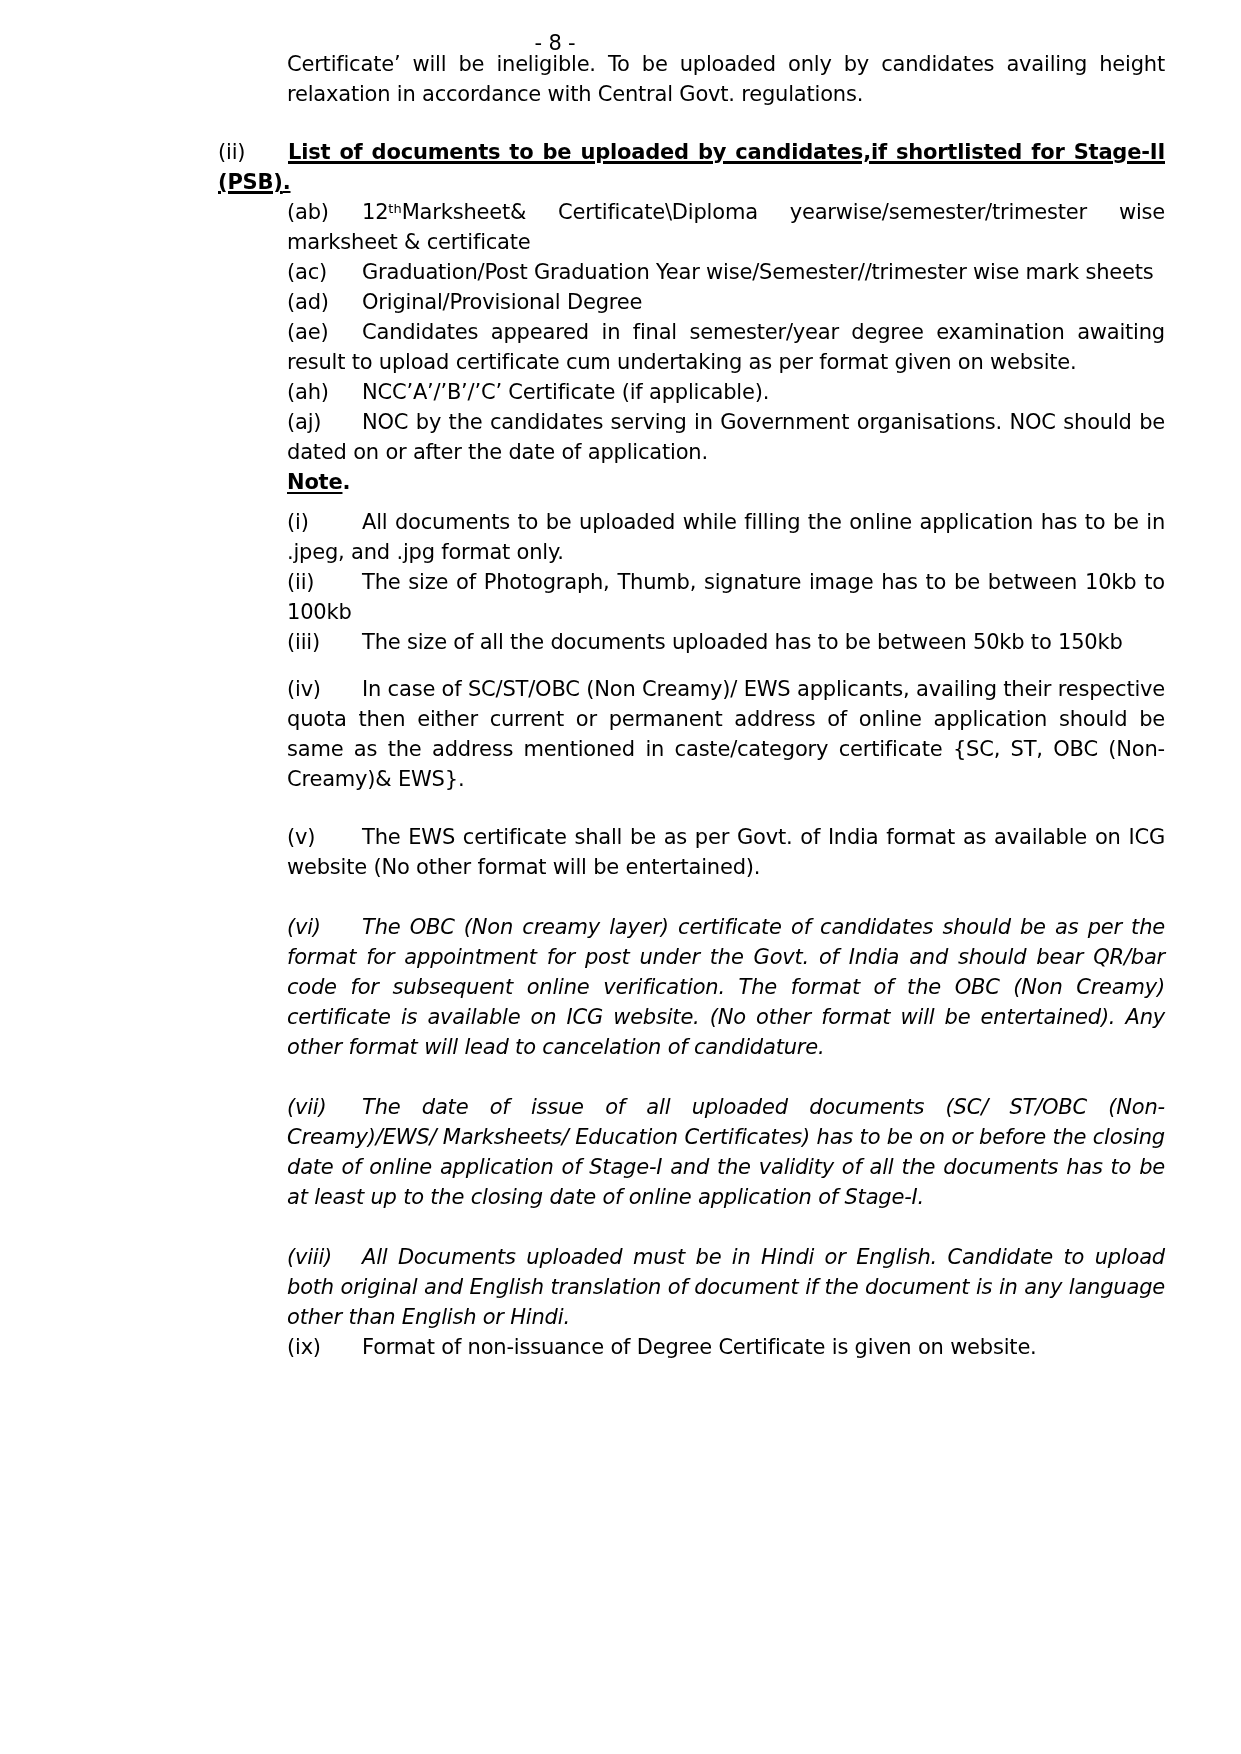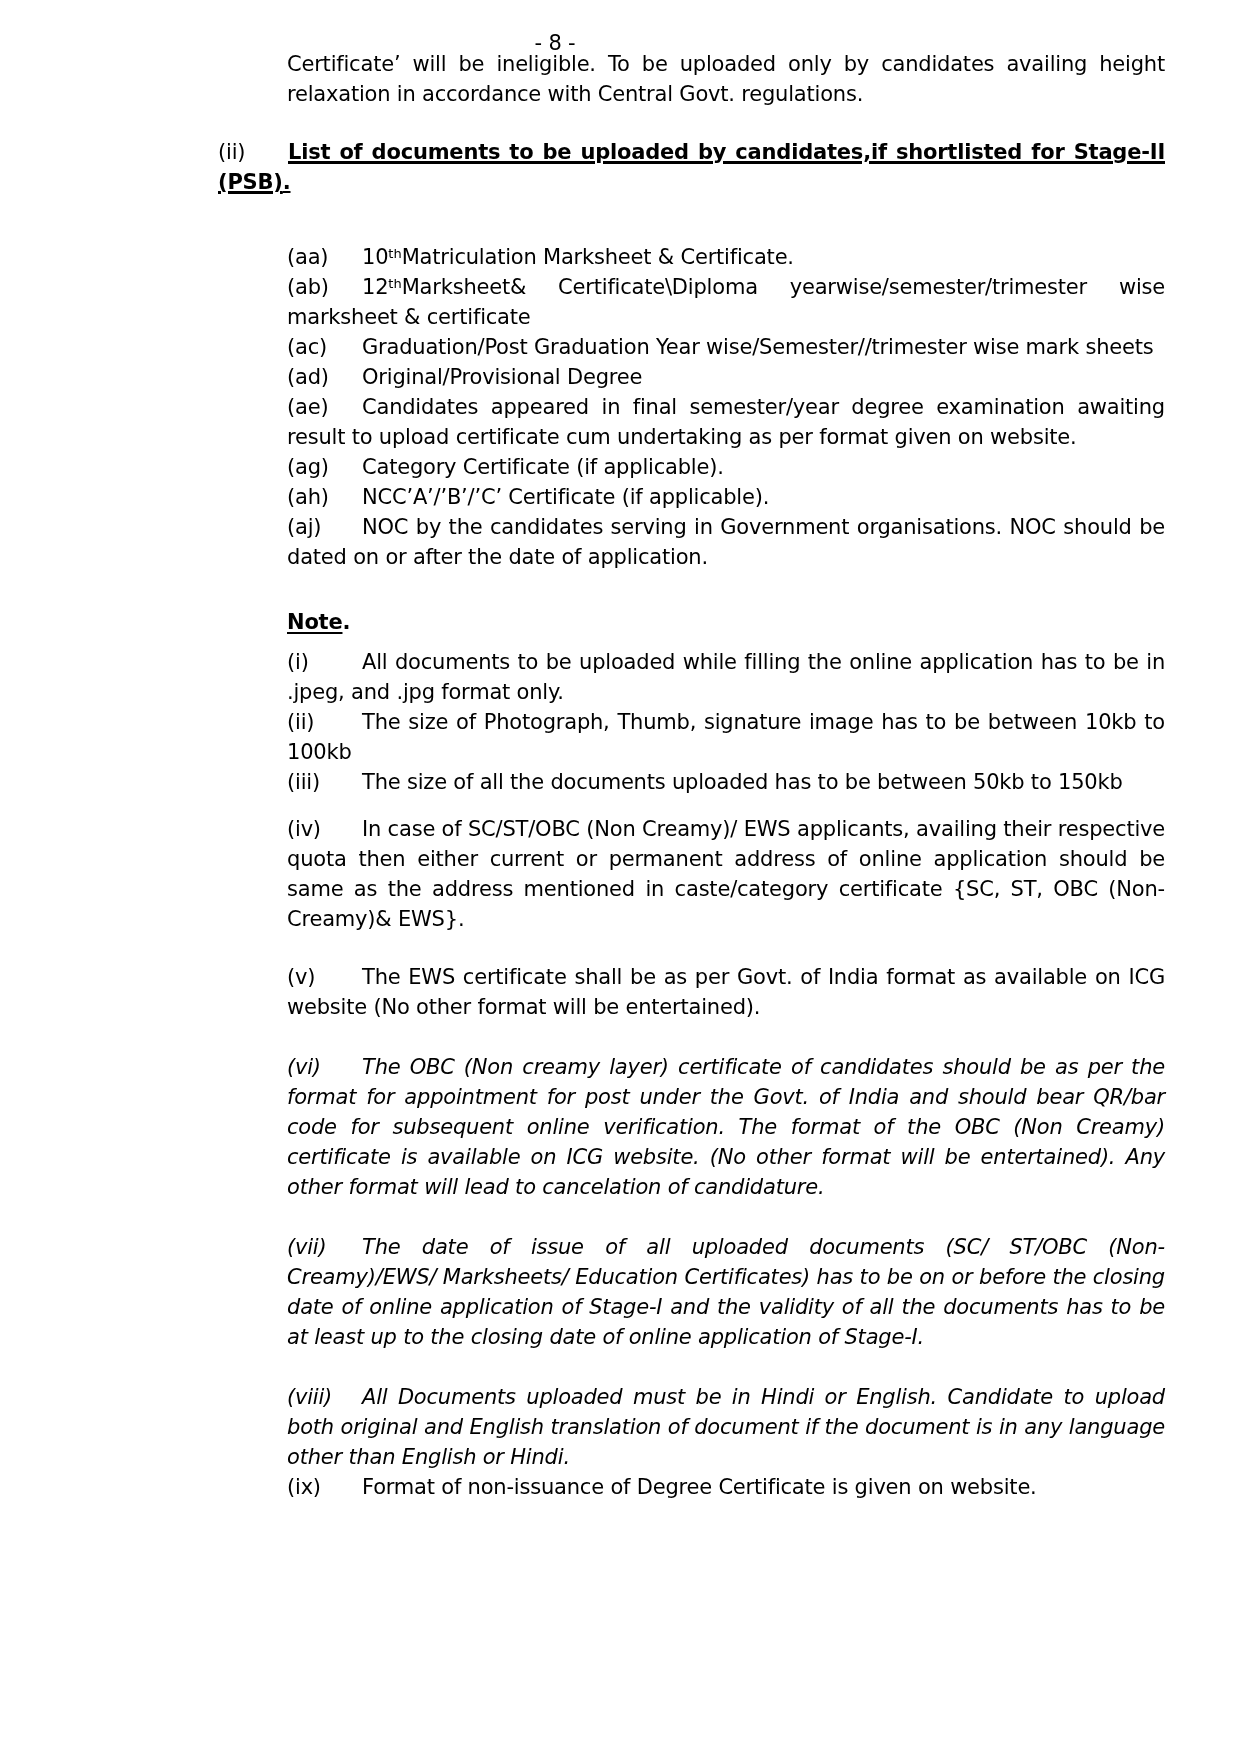--- a/index.html
+++ b/index.html
@@ -38,48 +38,46 @@
   }
   .heading .tag { width: 70px; font-weight: normal; }
   .u { text-decoration: underline; text-decoration-thickness: 2px; text-underline-offset: 3px; }
   .note-title { font-weight: bold; }
   sup { font-size: 0.62em; line-height: 0; vertical-align: 0.5em; letter-spacing: 0; }
   .m10 { margin-top: 10px; }
   .m17 { margin-top: 17px; }
   .m18 { }
   .m28 { margin-top: 28px; }
   .m30 { margin-top: 30px; font-style: italic; }
-  .m35 { margin-top: 35px; }
+  .m35 { }
   .m45 { margin-top: 45px; }
 </style>
 </head>
 <body>
 
 <div class="page">
 
   <div class="page-number">- 8 -</div>
 
   <div class="content">
 
     <p class="para">Certificate’ will be ineligible.  To be uploaded only by candidates availing height relaxation in accordance with Central Govt. regulations.</p>
 
     <p class="para heading"><span class="tag">(ii)</span><span class="u">List of documents to be uploaded by candidates,if shortlisted for Stage-II (PSB)</span><span>.</span></p>
 
-    <p class="para m45"><span class="tag">(aa)</span><span>10</span><sup>th</sup><span>Matriculation Marksheet &amp; Certificate.</span></p>
 
     <p class="para"><span class="tag">(ab)</span><span>12</span><sup>th</sup><span>Marksheet&amp; Certificate\Diploma yearwise/semester/trimester wise marksheet &amp; certificate</span></p>
 
     <p class="para"><span class="tag">(ac)</span><span>Graduation/Post Graduation Year wise/Semester//trimester wise mark sheets</span></p>
 
     <p class="para"><span class="tag">(ad)</span><span>Original/Provisional Degree</span></p>
 
     <p class="para"><span class="tag">(ae)</span><span>Candidates appeared in final semester/year degree examination awaiting result to upload certificate cum undertaking as per format given on website.</span></p>
 
 
-    <p class="para"><span class="tag">(ag)</span><span>Category Certificate (if applicable).</span></p>
 
     <p class="para"><span class="tag">(ah)</span><span>NCC’A’/’B’/’C’ Certificate (if applicable).</span></p>
 
     <p class="para"><span class="tag">(aj)</span><span>NOC by the candidates serving in Government organisations. NOC should be dated on or after the date of application.</span></p>
 
     <p class="para note-title m35"><span class="u">Note</span><span>.</span></p>
 
     <p class="para m10"><span class="tag">(i)</span><span>All documents to be uploaded while filling the online application has to be in .jpeg,  and .jpg format only.</span></p>
 
     <p class="para"><span class="tag">(ii)</span><span>The size of Photograph, Thumb, signature image has to be between 10kb to 100kb</span></p>

